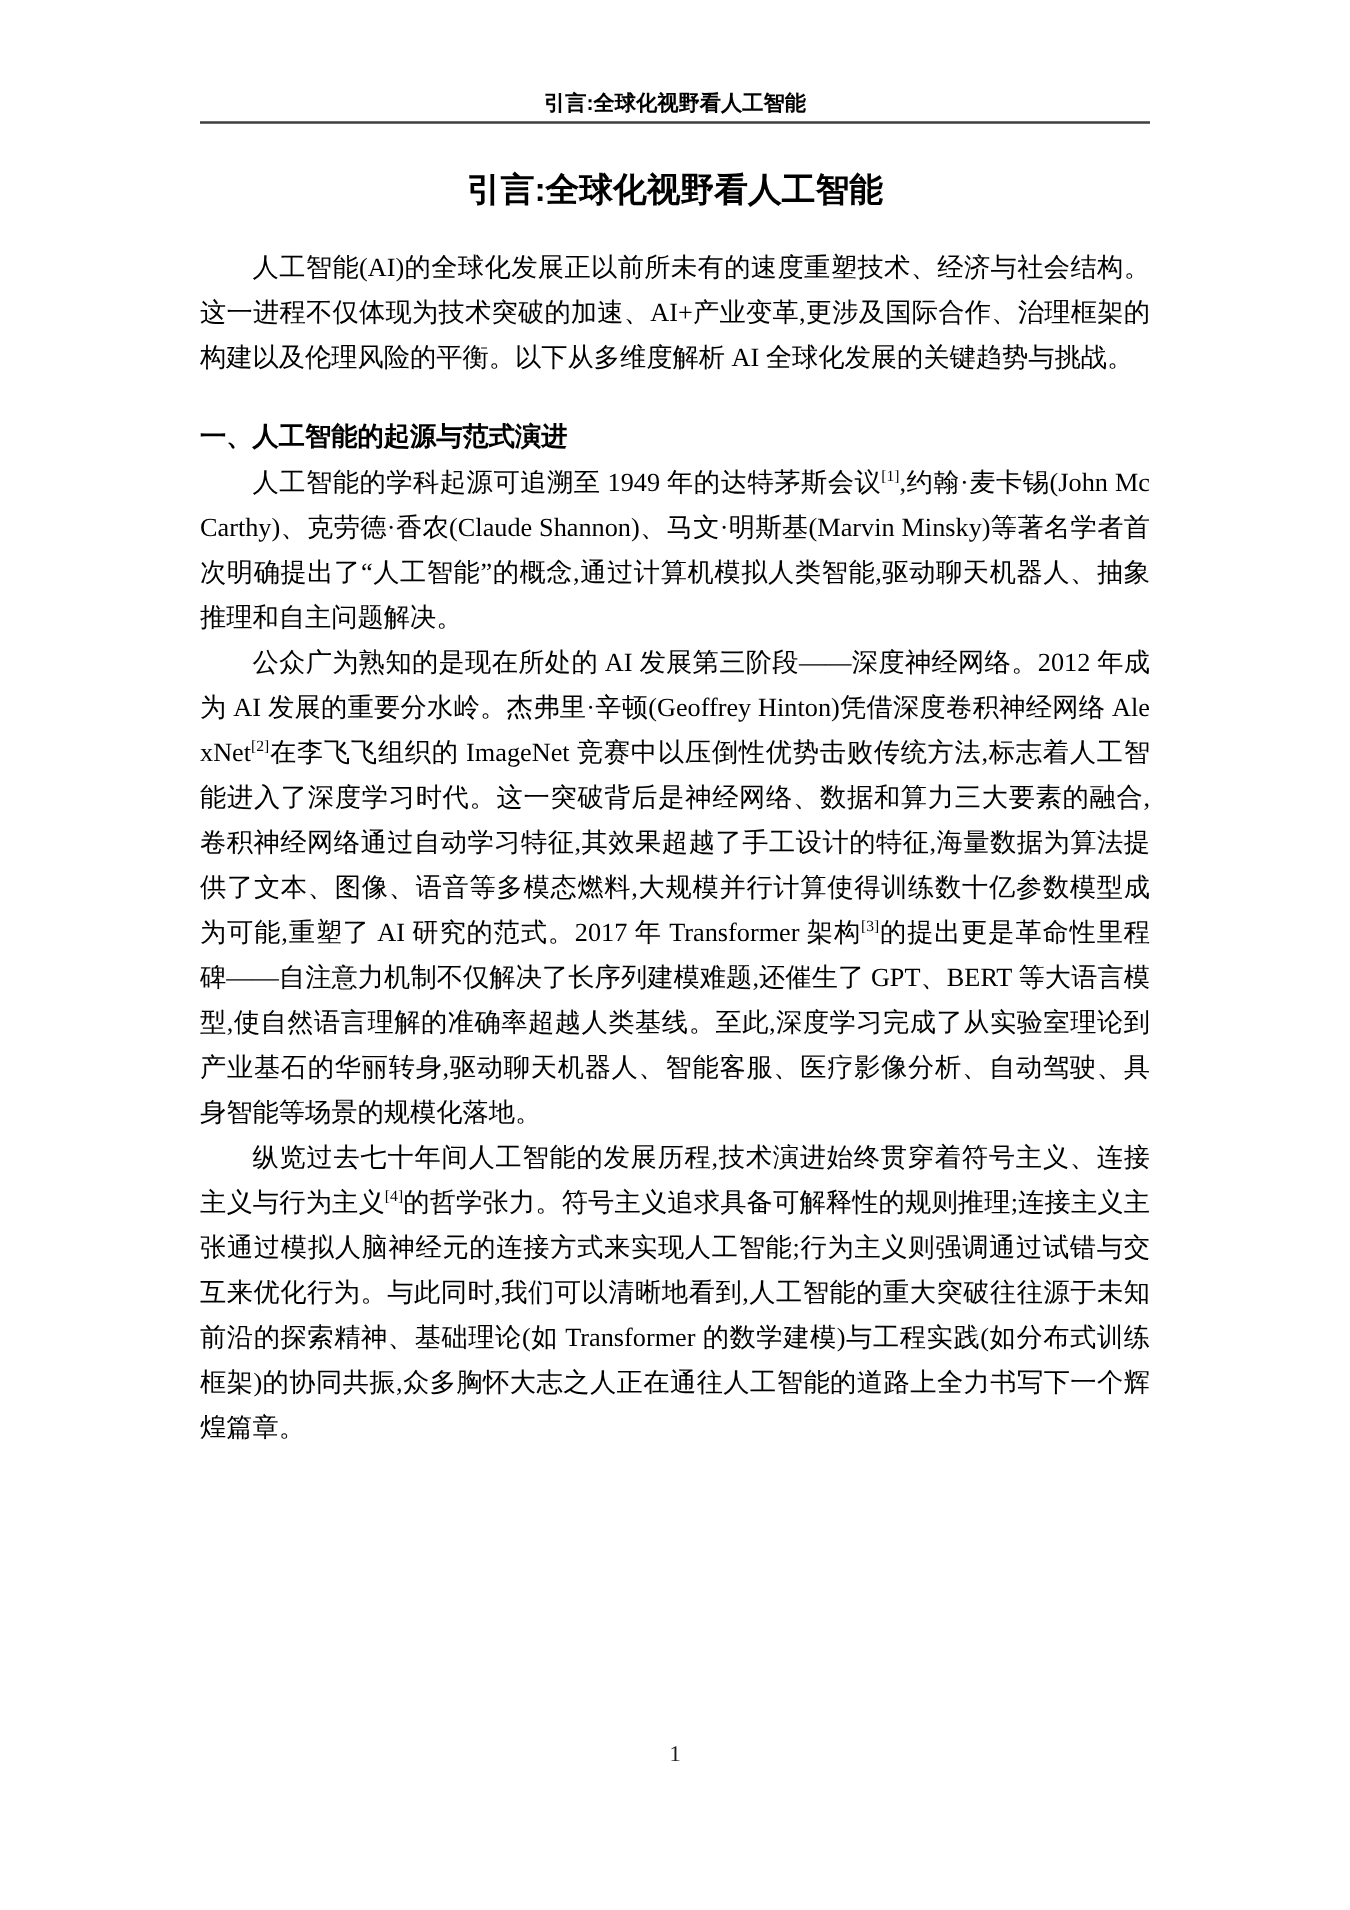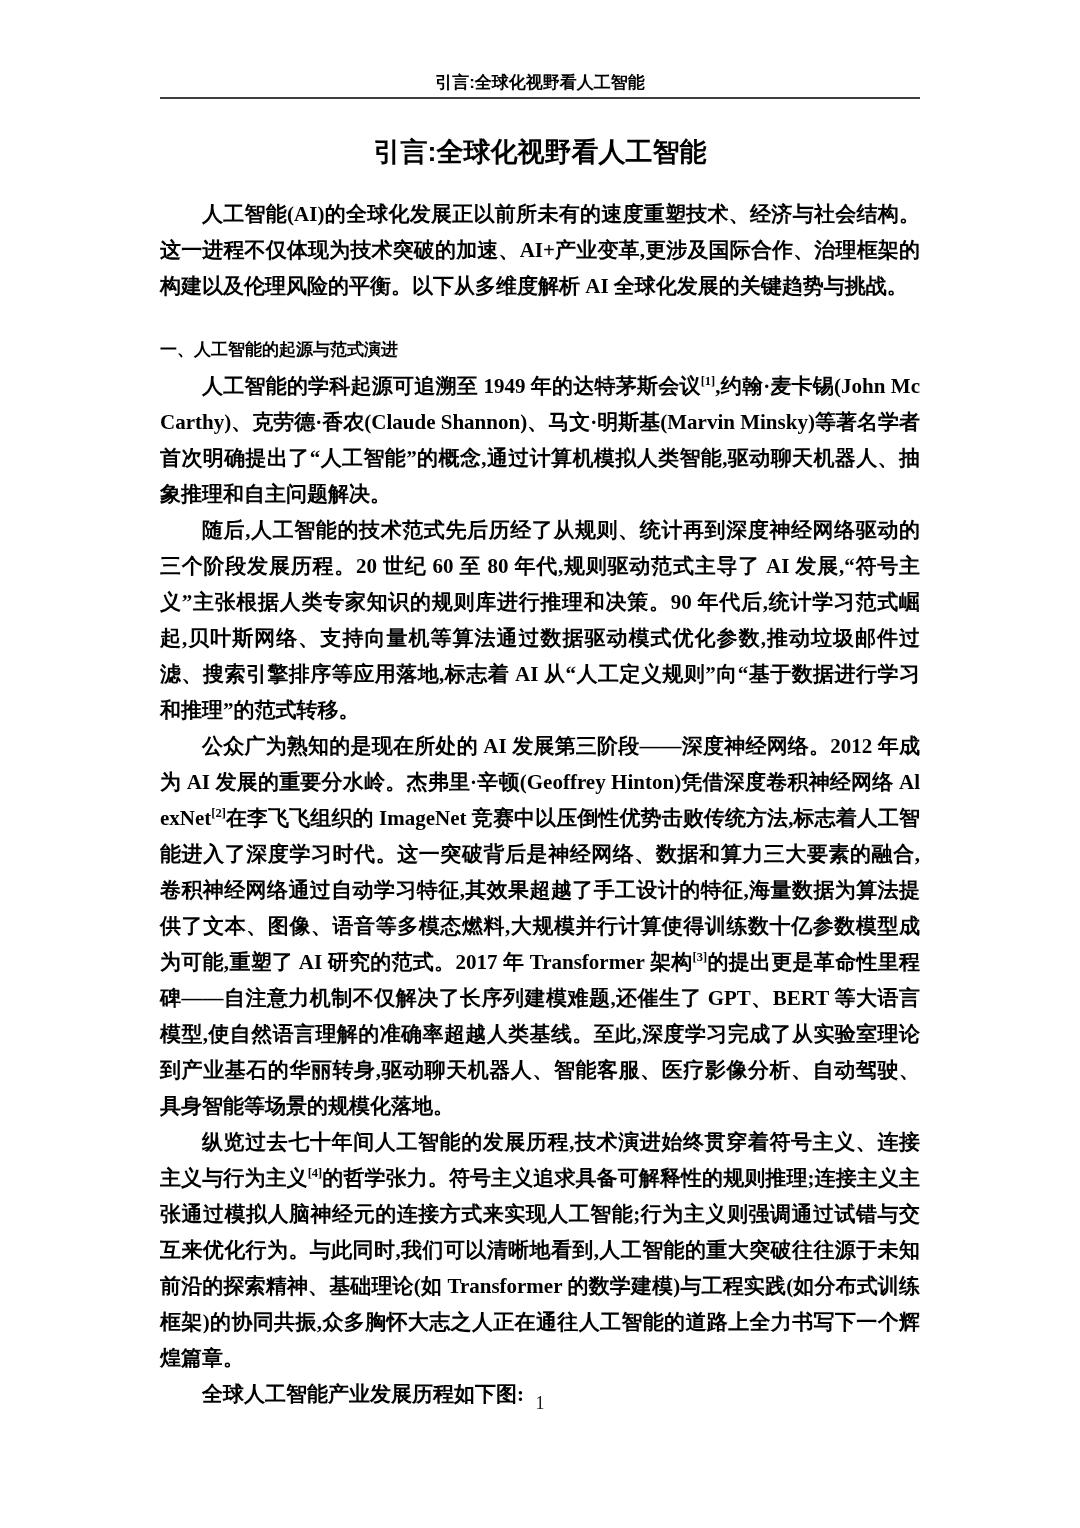--- a/index.html
+++ b/index.html
@@ -43,26 +43,25 @@
     margin: 0 0 23px 0;
   }
   .body-paragraph {
     font-family: "Liberation Serif", "DejaVu Serif", serif;
     font-size: 21px;
     line-height: 36px;
     margin: 0;
     text-indent: 2em;
     text-align: justify;
     word-break: break-all;
-    font-weight: bold;
   }
   .section-heading {
     font-family: "Liberation Sans", "DejaVu Sans", sans-serif;
     font-weight: 700;
-    font-size: 17px;
+    font-size: 21px;
     line-height: 36px;
     margin: 28px 0 0 0;
     text-indent: 0;
   }
   sup.footref {
     font-size: 12.5px;
     line-height: 0;
     vertical-align: super;
   }
   .page-number {
@@ -85,22 +84,20 @@
   <div class="doc-header">
     <span>引言:全球化视野看人工智能</span>
   </div>
 
   <div class="content">
     <h1 class="doc-title">引言:全球化视野看人工智能</h1>
     <div id="blocks">
         <p class="body-paragraph"><span>人工智能(AI)的全球化发展正以前所未有的速度重塑技术、经济与社会结构。这一进程不仅体现为技术突破的加速、AI+产业变革,更涉及国际合作、治理框架的构建以及伦理风险的平衡。以下从多维度解析 AI 全球化发展的关键趋势与挑战。</span></p>
         <h2 class="section-heading"><span>一、人工智能的起源与范式演进</span></h2>
         <p class="body-paragraph"><span>人工智能的学科起源可追溯至 1949 年的达特茅斯会议</span><sup class="footref">[1]</sup><span>,约翰·麦卡锡(John McCarthy)、克劳德·香农(Claude Shannon)、马文·明斯基(Marvin Minsky)等著名学者首次明确提出了“人工智能”的概念,通过计算机模拟人类智能,驱动聊天机器人、抽象推理和自主问题解决。</span></p>
-        <p class="body-paragraph"><span>随后,人工智能的技术范式先后历经了从规则、统计再到深度神经网络驱动的三个阶段发展历程。20 世纪 60 至 80 年代,规则驱动范式主导了 AI 发展,“符号主义”主张根据人类专家知识的规则库进行推理和决策。90 年代后,统计学习范式崛起,贝叶斯网络、支持向量机等算法通过数据驱动模式优化参数,推动垃圾邮件过滤、搜索引擎排序等应用落地,标志着 AI 从“人工定义规则”向“基于数据进行学习和推理”的范式转移。</span></p>
         <p class="body-paragraph"><span>公众广为熟知的是现在所处的 AI 发展第三阶段——深度神经网络。2012 年成为 AI 发展的重要分水岭。杰弗里·辛顿(Geoffrey Hinton)凭借深度卷积神经网络 AlexNet</span><sup class="footref">[2]</sup><span>在李飞飞组织的 ImageNet 竞赛中以压倒性优势击败传统方法,标志着人工智能进入了深度学习时代。这一突破背后是神经网络、数据和算力三大要素的融合,卷积神经网络通过自动学习特征,其效果超越了手工设计的特征,海量数据为算法提供了文本、图像、语音等多模态燃料,大规模并行计算使得训练数十亿参数模型成为可能,重塑了 AI 研究的范式。2017 年 Transformer 架构</span><sup class="footref">[3]</sup><span>的提出更是革命性里程碑——自注意力机制不仅解决了长序列建模难题,还催生了 GPT、BERT 等大语言模型,使自然语言理解的准确率超越人类基线。至此,深度学习完成了从实验室理论到产业基石的华丽转身,驱动聊天机器人、智能客服、医疗影像分析、自动驾驶、具身智能等场景的规模化落地。</span></p>
         <p class="body-paragraph"><span>纵览过去七十年间人工智能的发展历程,技术演进始终贯穿着符号主义、连接主义与行为主义</span><sup class="footref">[4]</sup><span>的哲学张力。符号主义追求具备可解释性的规则推理;连接主义主张通过模拟人脑神经元的连接方式来实现人工智能;行为主义则强调通过试错与交互来优化行为。与此同时,我们可以清晰地看到,人工智能的重大突破往往源于未知前沿的探索精神、基础理论(如 Transformer 的数学建模)与工程实践(如分布式训练框架)的协同共振,众多胸怀大志之人正在通往人工智能的道路上全力书写下一个辉煌篇章。</span></p>
-        <p class="body-paragraph"><span>全球人工智能产业发展历程如下图:</span></p>
       </div>
   </div>
 
   <div class="page-number">1</div>
 
 </div>
 
 </body></html>

